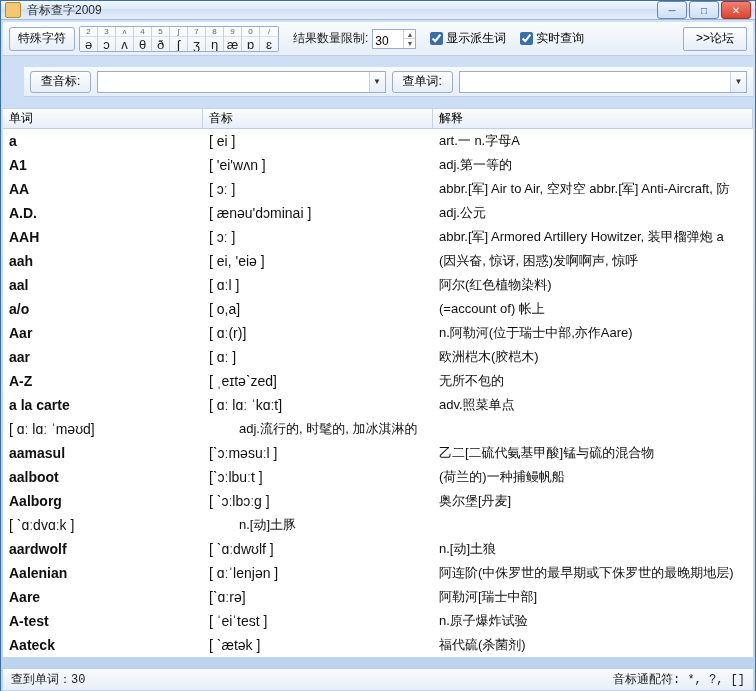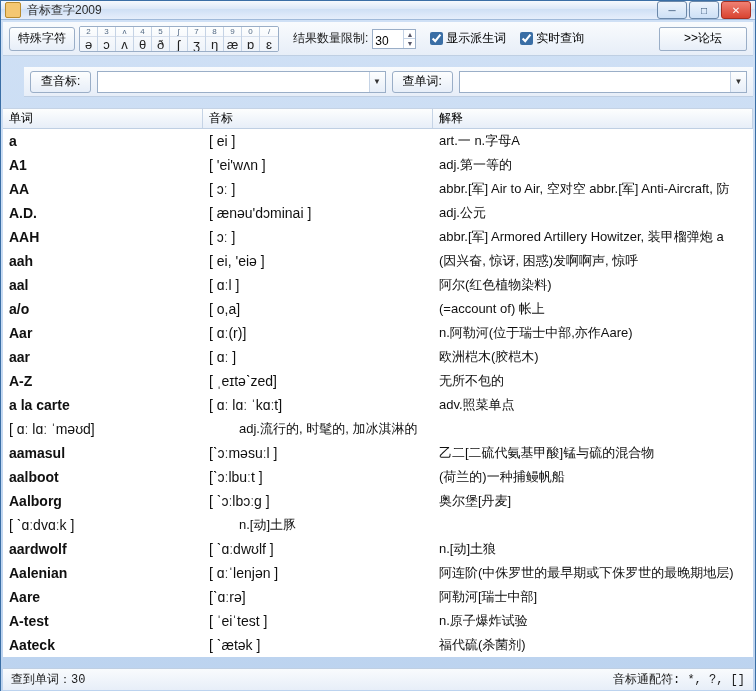--- a/index.html
+++ b/index.html
@@ -132,21 +132,21 @@
   }
   .numfield .spin div:first-child { border-bottom: 1px solid #c5d3e5; }
   .chk {
     display: flex; align-items: center; gap: 3px;
     margin-left: 10px; font-size: 12px;
   }
   .chk input { margin: 0; accent-color: #3a6ea5; }
   .btn-forum {
     margin-left: auto;
     height: 24px;
-    padding: 0 24px;
+    padding: 0 12px;
     border: 1px solid #9aaec7;
     border-radius: 2px;
     background: linear-gradient(to bottom, #fdfefe, #e7eef8);
     font-size: 12px;
     cursor: pointer;
     display: flex; align-items: center;
   }
   .toolbar2 {
     height: 30px;
     background: linear-gradient(to bottom, #f9fbfd, #e7eef8);

